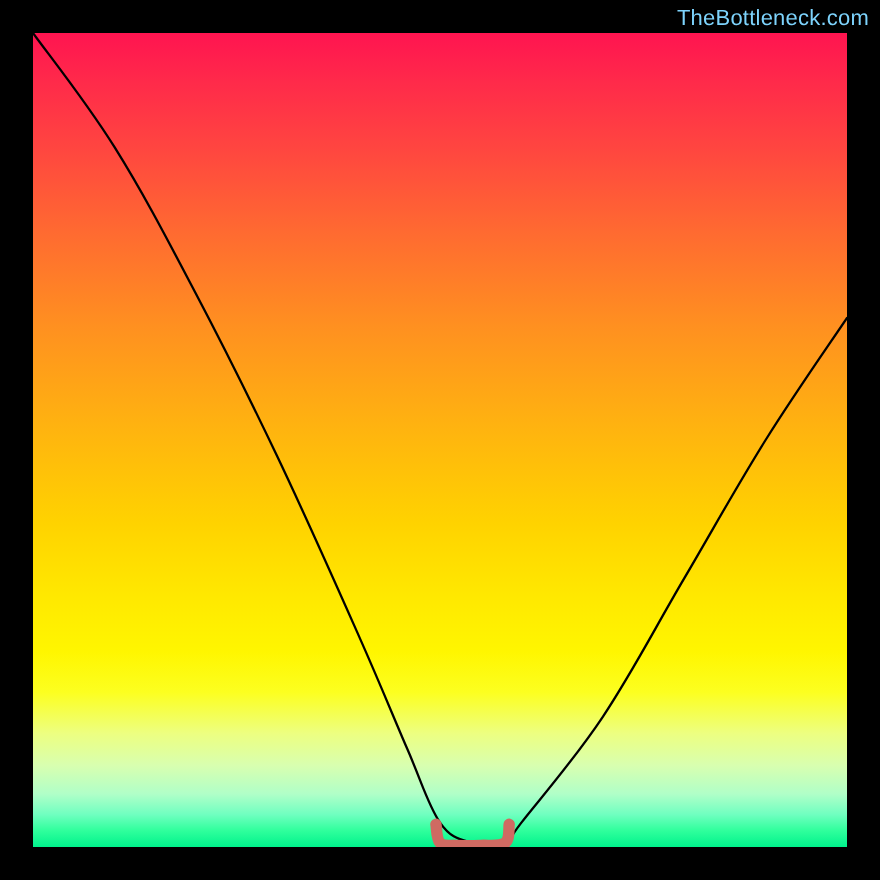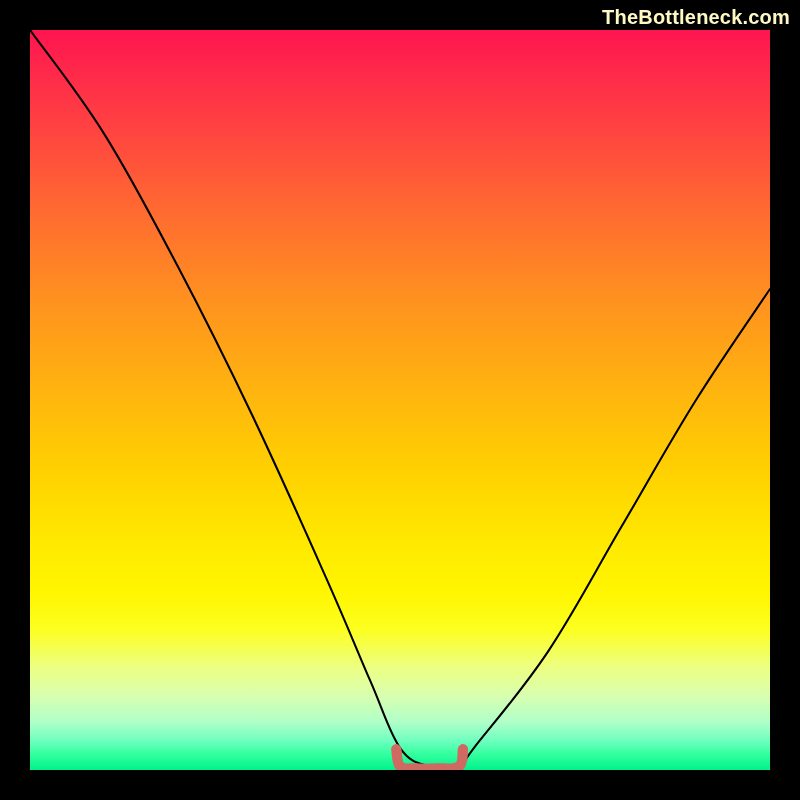--- a/index.html
+++ b/index.html
@@ -57,23 +57,23 @@
     position: absolute;
     top: 0;
     left: 0;
     width: 100%;
     height: 100%;
   }
   .watermark {
     position: absolute;
     top: 6px;
     right: 10px;
-    color: #fef9c3;
+    color: #7dd3fc;
     font-size: 20px;
-    font-weight: 700;
+    font-weight: 400;
     letter-spacing: 0.2px;
     user-select: none;
     margin-left: 40px;
   }
 </style>
 </head>
 <body>
 
 <div class="frame">
   <div class="watermark">TheBottleneck.com</div>

